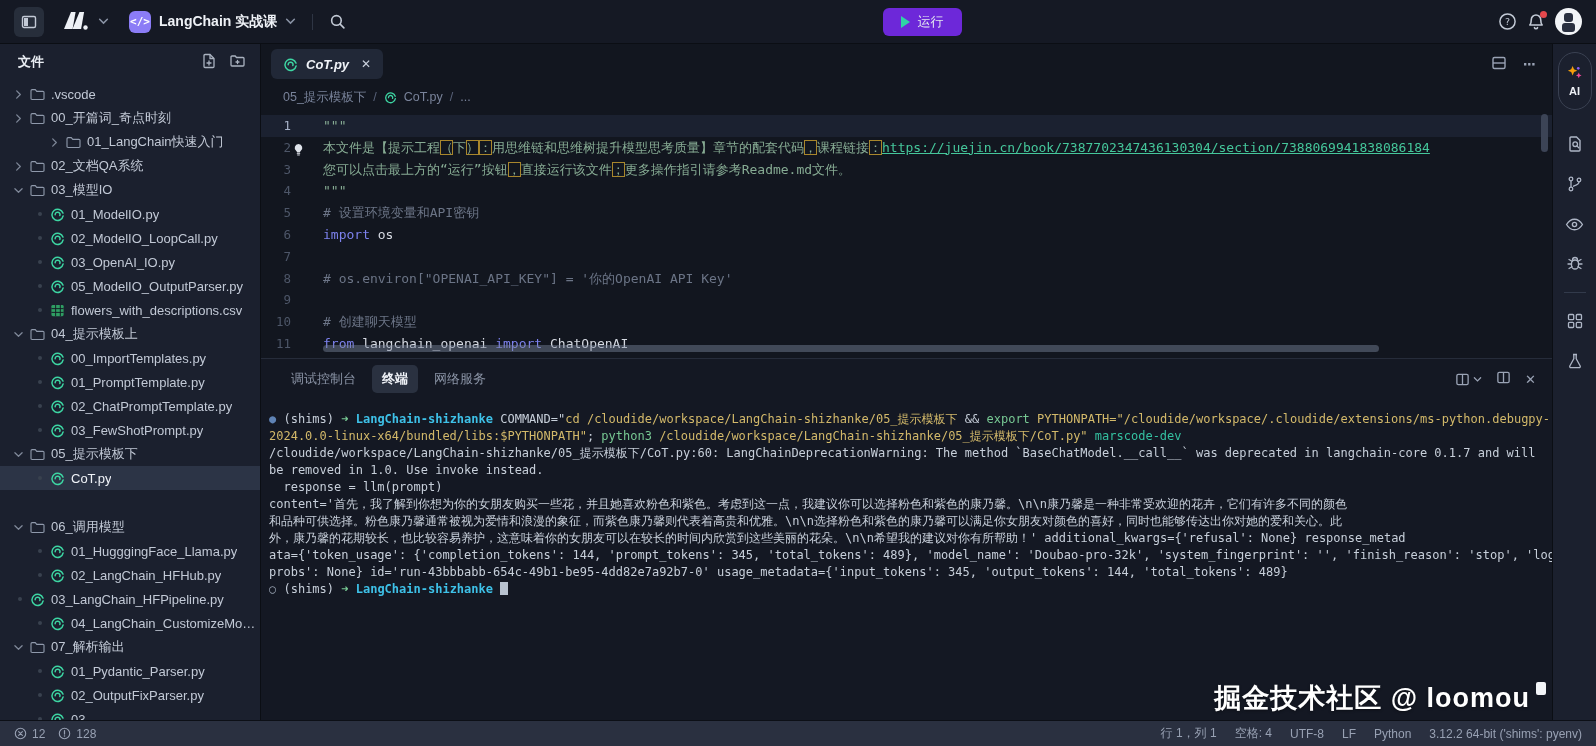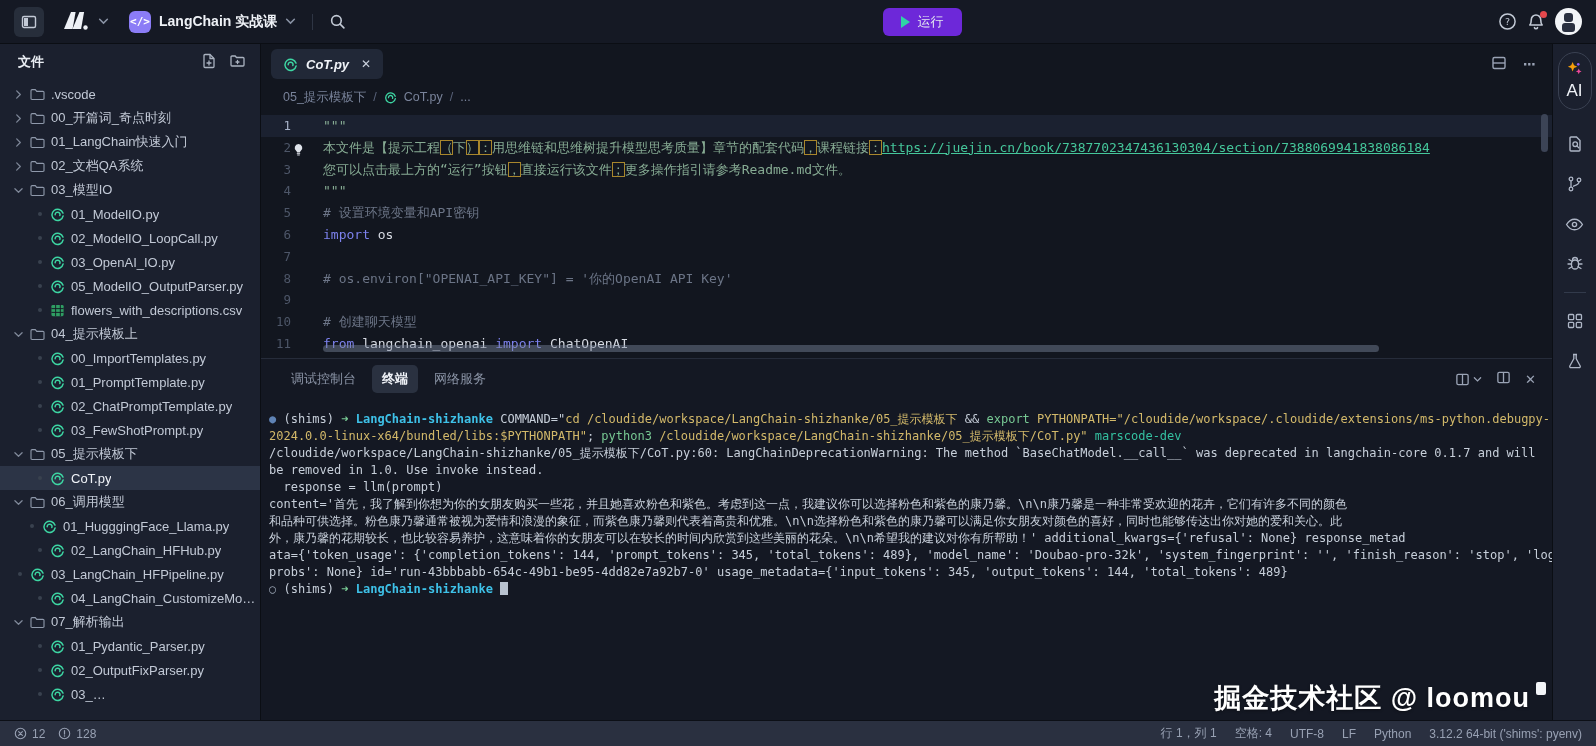--- a/index.html
+++ b/index.html
@@ -83,21 +83,21 @@
   .t-green { color:#77c893; }
   .t-cyan { color:#3ec1e8; font-weight:bold; }
   .t-teal { color:#34c0a0; }
   .t-dim { color:#8f99a8; }
   .t-dot { color:#5f83b5; }
   .t-cursor { display:inline-block; width:8px; height:13px; background:#b9c2cf; vertical-align:-2px; }
 
   
   .right-toolbar { width:44px; background:#1b202e; border-left:1px solid #0b0e14; display:flex; flex-direction:column; align-items:center; padding-top:8px; gap:0; }
   .rt-ai { width:34px; height:58px; border:1px solid #3a4152; border-radius:17px; display:flex; flex-direction:column; align-items:center; justify-content:center; gap:3px; cursor:pointer; margin-bottom:14px; }
-  .rt-ai-label { font-size:17px; font-weight:normal; color:#eef1f6; }
+  .rt-ai-label { font-size:11px; font-weight:bold; color:#eef1f6; }
   .rt-icon { height:40px; display:flex; align-items:center; justify-content:center; color:#aeb6c6; cursor:pointer; width:100%; }
   .rt-divider { width:22px; height:1px; background:#323a4b; margin:8px 0; }
 
   
   .statusbar { height:26px; background:#2a3040; display:flex; align-items:center; justify-content:space-between; padding:0 14px; font-size:12px; color:#98a1b3; border-top:1px solid #0c0f16; }
   .sb-left, .sb-right { display:flex; align-items:center; gap:18px; }
   .sb-item { display:flex; align-items:center; gap:5px; cursor:pointer; }
 
   
   .watermark { position:absolute; right:50px; bottom:30px; font-size:27px; font-weight:bold; color:#ffffff; letter-spacing:1px; z-index:10; text-shadow:0 1px 3px rgba(0,0,0,.4); display:flex; align-items:flex-start; gap:6px; }
@@ -210,44 +210,44 @@
                 <path d="M3 1l4 4-4 4" fill="none" stroke="currentColor" stroke-width="1.4" stroke-linecap="round" stroke-linejoin="round"></path>
               </svg>
             </span>
             <span class="tree-ficon">
               <svg viewBox="0 0 16 14" width="15" height="13">
                 <path d="M1 3a1.2 1.2 0 0 1 1.2-1.2h3.4L7.2 3.6h6.6A1.2 1.2 0 0 1 15 4.8v6.4a1.2 1.2 0 0 1-1.2 1.2H2.2A1.2 1.2 0 0 1 1 11.2z" fill="none" stroke="currentColor" stroke-width="1.2"></path>
               </svg>
             </span>
             <span class="tree-label">00_开篇词_奇点时刻</span>
           </div>
+          <div class="tree-row" style="padding-left: 14px; margin-left: 36px;">
+            <span class="tree-chevron">
+              <svg viewBox="0 0 10 10" width="9" height="9">
+                <path d="M3 1l4 4-4 4" fill="none" stroke="currentColor" stroke-width="1.4" stroke-linecap="round" stroke-linejoin="round"></path>
+              </svg>
+            </span>
+            <span class="tree-ficon">
+              <svg viewBox="0 0 16 14" width="15" height="13">
+                <path d="M1 3a1.2 1.2 0 0 1 1.2-1.2h3.4L7.2 3.6h6.6A1.2 1.2 0 0 1 15 4.8v6.4a1.2 1.2 0 0 1-1.2 1.2H2.2A1.2 1.2 0 0 1 1 11.2z" fill="none" stroke="currentColor" stroke-width="1.2"></path>
+              </svg>
+            </span>
+            <span class="tree-label">01_LangChain快速入门</span>
+          </div>
           <div class="tree-row" style="padding-left: 14px;">
             <span class="tree-chevron">
               <svg viewBox="0 0 10 10" width="9" height="9">
                 <path d="M3 1l4 4-4 4" fill="none" stroke="currentColor" stroke-width="1.4" stroke-linecap="round" stroke-linejoin="round"></path>
               </svg>
             </span>
             <span class="tree-ficon">
               <svg viewBox="0 0 16 14" width="15" height="13">
                 <path d="M1 3a1.2 1.2 0 0 1 1.2-1.2h3.4L7.2 3.6h6.6A1.2 1.2 0 0 1 15 4.8v6.4a1.2 1.2 0 0 1-1.2 1.2H2.2A1.2 1.2 0 0 1 1 11.2z" fill="none" stroke="currentColor" stroke-width="1.2"></path>
               </svg>
             </span>
-            <span class="tree-label">01_LangChain快速入门</span>
-          </div>
-          <div class="tree-row" style="padding-left: 14px;">
-            <span class="tree-chevron">
-              <svg viewBox="0 0 10 10" width="9" height="9">
-                <path d="M3 1l4 4-4 4" fill="none" stroke="currentColor" stroke-width="1.4" stroke-linecap="round" stroke-linejoin="round"></path>
-              </svg>
-            </span>
-            <span class="tree-ficon">
-              <svg viewBox="0 0 16 14" width="15" height="13">
-                <path d="M1 3a1.2 1.2 0 0 1 1.2-1.2h3.4L7.2 3.6h6.6A1.2 1.2 0 0 1 15 4.8v6.4a1.2 1.2 0 0 1-1.2 1.2H2.2A1.2 1.2 0 0 1 1 11.2z" fill="none" stroke="currentColor" stroke-width="1.2"></path>
-              </svg>
-            </span>
             <span class="tree-label">02_文档QA系统</span>
           </div>
           <div class="tree-row" style="padding-left: 14px;">
             <span class="tree-chevron open">
               <svg viewBox="0 0 10 10" width="9" height="9">
                 <path d="M3 1l4 4-4 4" fill="none" stroke="currentColor" stroke-width="1.4" stroke-linecap="round" stroke-linejoin="round"></path>
               </svg>
             </span>
             <span class="tree-ficon">
               <svg viewBox="0 0 16 14" width="15" height="13">
@@ -393,34 +393,34 @@
             <span class="tree-ficon">
               <svg viewBox="0 0 16 16" width="15" height="15">
                 <g fill="none" stroke="#3dd6a3" stroke-width="1.6" stroke-linecap="round">
                   <path d="M13.8 6.5A6 6 0 1 0 14 9.5"></path>
                   <path d="M5.5 8.2a2.6 2.6 0 1 1 5 .9"></path>
                 </g>
               </svg>
             </span>
             <span class="tree-label">CoT.py</span>
           </div>
-          <div class="tree-row" style="padding-left: 14px;">
+          <div class="tree-row" style="padding-left: 14px; margin-top: 25px;">
             <span class="tree-chevron open">
               <svg viewBox="0 0 10 10" width="9" height="9">
                 <path d="M3 1l4 4-4 4" fill="none" stroke="currentColor" stroke-width="1.4" stroke-linecap="round" stroke-linejoin="round"></path>
               </svg>
             </span>
             <span class="tree-ficon">
               <svg viewBox="0 0 16 14" width="15" height="13">
                 <path d="M1 3a1.2 1.2 0 0 1 1.2-1.2h3.4L7.2 3.6h6.6A1.2 1.2 0 0 1 15 4.8v6.4a1.2 1.2 0 0 1-1.2 1.2H2.2A1.2 1.2 0 0 1 1 11.2z" fill="none" stroke="currentColor" stroke-width="1.2"></path>
               </svg>
             </span>
             <span class="tree-label">06_调用模型</span>
           </div>
-          <div class="tree-row" style="padding-left: 30px; text-align: center;">
+          <div class="tree-row" style="padding-left: 38px; text-align: center;">
             <span class="file-dot"></span>
             <span class="tree-ficon">
               <svg viewBox="0 0 16 16" width="15" height="15">
                 <g fill="none" stroke="#3dd6a3" stroke-width="1.6" stroke-linecap="round">
                   <path d="M13.8 6.5A6 6 0 1 0 14 9.5"></path>
                   <path d="M5.5 8.2a2.6 2.6 0 1 1 5 .9"></path>
                 </g>
               </svg>
             </span>
             <span class="tree-label">01_HugggingFace_Llama.py</span>

